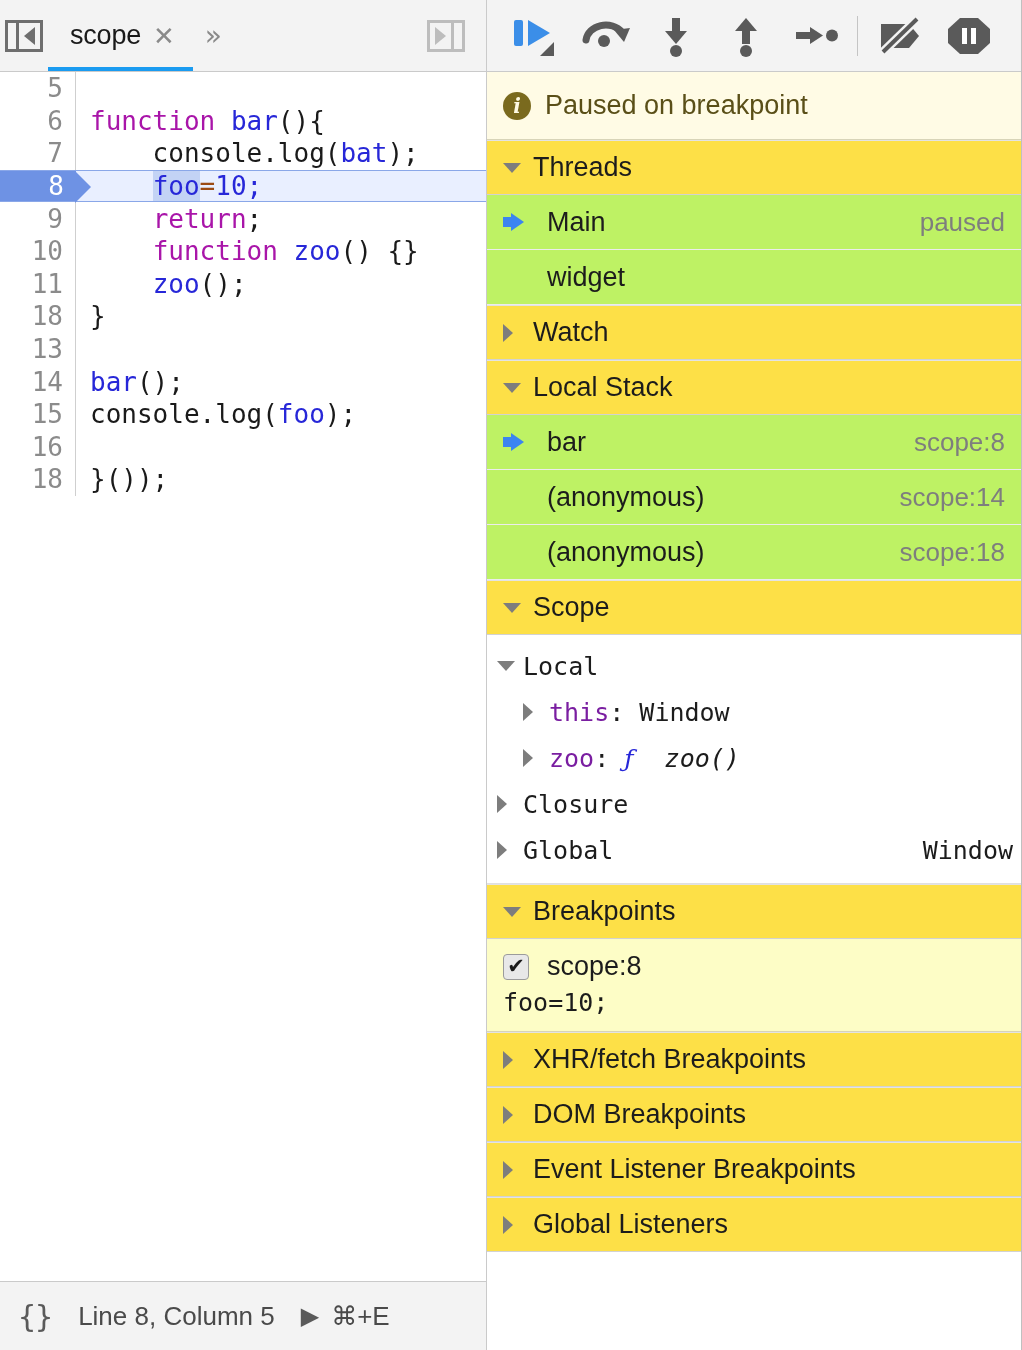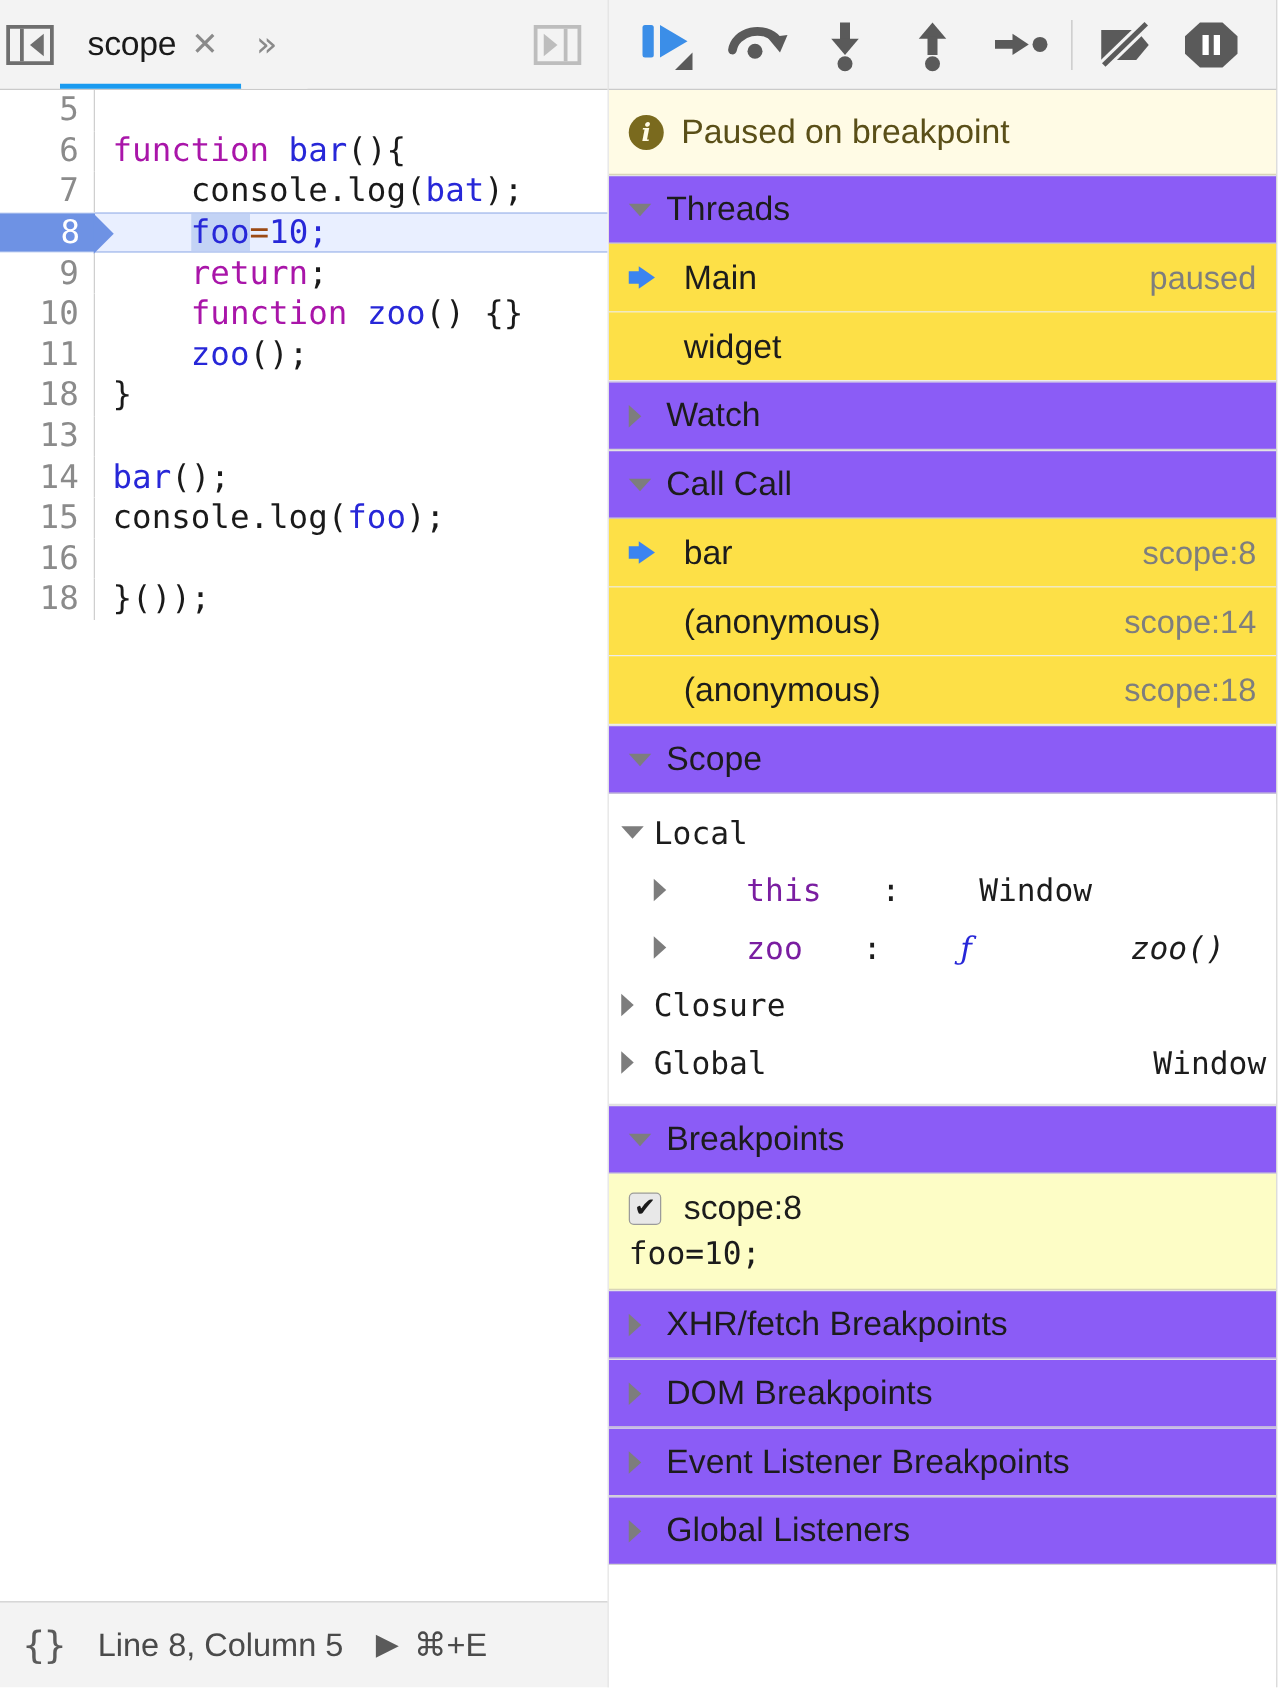--- a/index.html
+++ b/index.html
@@ -177,21 +177,21 @@
   .banner-icon {
     width: 28px; height: 28px; border-radius: 50%;
     background: #7a6a1e; color: #fffbe5;
     font-size: 20px; font-weight: bold; font-style: italic;
     display: flex; align-items: center; justify-content: center;
     font-family: "DejaVu Serif", serif; flex: 0 0 28px;
   }
   .banner-text { font-size: 27px; font-weight: normal; color: #5a4f18; }
 
   .section-header {
-    background: #8b5cf6;
+    background: #fde047;
     border-bottom: 1px solid #d2d2d2;
     border-top: 1px solid #e3e3e3;
     display: flex; align-items: center; gap: 14px;
     padding: 14px 0 14px 16px;
     height: 55px;
     text-align: right;
   }
   .section-header .caret { width: 16px; flex: 0 0 16px; display:flex; align-items:center; }
   .caret-down {
     width: 0; height: 0;
@@ -203,21 +203,21 @@
     border-top: 9px solid transparent; border-bottom: 9px solid transparent;
     border-left: 10px solid #7d7d7d;
   }
   .section-title { font-size: 27px; color: #1c1c1c; }
 
   .row {
     display: flex; align-items: center;
     padding: 0 16px 0 16px;
     height: 55px;
     border-bottom: 1px solid #ececec;
-    background: #fde047;
+    background: #bef264;
     font-size: 27px; color: #1c1c1c;
   }
   .row .arrow-col { width: 44px; flex: 0 0 44px; display: flex; align-items: center; }
   .exec-arrow {
     width: 0; height: 0; position: relative;
     border-top: 9px solid transparent; border-bottom: 9px solid transparent;
     border-left: 13px solid #3b84f0; margin-left: 8px;
   }
   .exec-arrow::before {
     content: ""; position: absolute; left: -21px; top: -5px;
@@ -227,21 +227,21 @@
   .row-value { color: #7e7e7e; font-size: 26px; }
 
   
   .mono-row {
     display: flex; align-items: center;
     height: 46px; padding-left: 10px;
     font-family: "DejaVu Sans Mono", monospace;
     font-size: 25px; color: #1c1c1c; background: #fff;
   }
   .mono-row .caret { width: 26px; flex: 0 0 26px; display: flex; align-items: center; }
-  .mono-row.indent { padding-left: 36px; gap: 48px; }
+  .mono-row.indent { padding-left: 36px; }
   .prop-name { color: #7a1ea1; }
   .fn-glyph { color: #2727d8; font-style: italic; font-family: "DejaVu Serif", serif; }
   .fn-sig { font-style: italic; color: #1c1c1c; margin-left: 16px; }
   .mono-row .row-value { margin-left: auto; padding-right: 8px; color: #1c1c1c; font-size: 25px; }
   .scope-body { border-bottom: 1px solid #e0e0e0; padding: 8px 0 10px 0; }
 
   
   .bp-item {
     background: #fdfdc6;
     border-bottom: 1px solid #d8d4b8;
@@ -415,21 +415,21 @@
         <span class="caret">
             <span class="caret-right"></span>
           </span>
         <span class="section-title">Watch</span>
       </div>
 
       <div class="section-header">
         <span class="caret">
             <span class="caret-down"></span>
           </span>
-        <span class="section-title">Call Call</span>
+        <span class="section-title">Local Stack</span>
       </div>
       <div class="row">
         <span class="arrow-col">
             <span class="exec-arrow"></span>
           </span>
         <span class="row-label">bar</span>
         <span class="row-value">scope:8</span>
       </div>
       <div class="row">
         <span class="arrow-col"></span>

